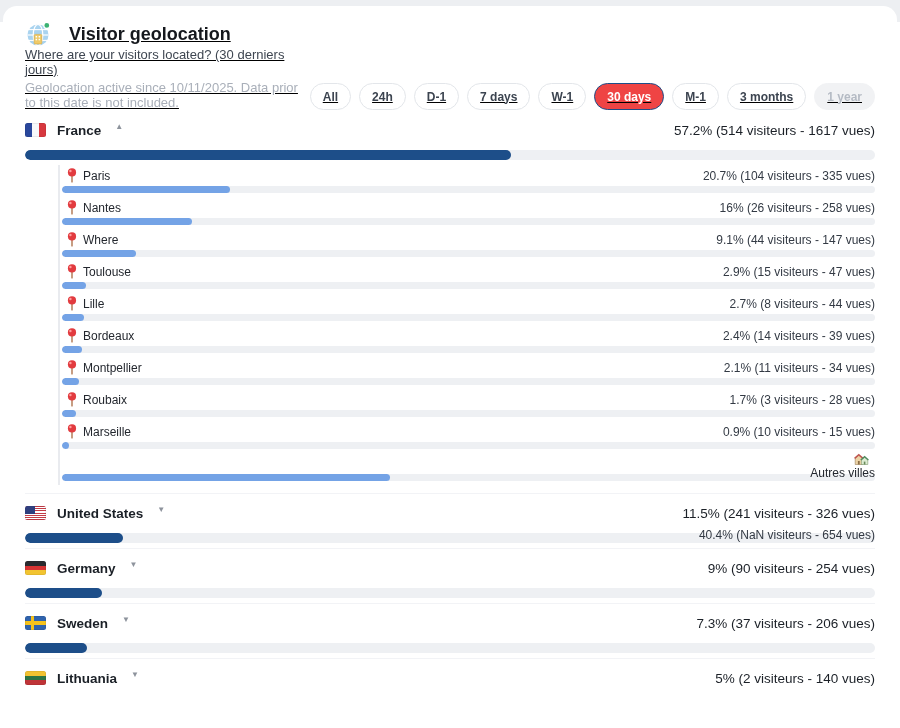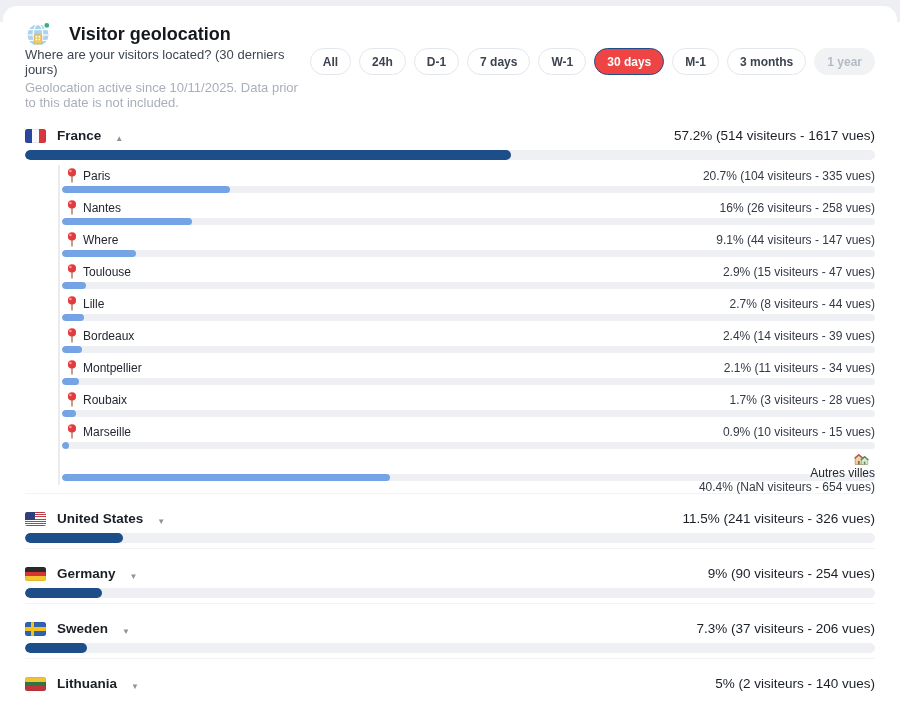--- a/index.html
+++ b/index.html
@@ -10,57 +10,57 @@
     font-family:"Liberation Sans", sans-serif;
     position:relative;
   }
   .top-strip { position:absolute; top:0; left:0; right:0; height:22px; background:#edeff2; }
   .card {
     position:absolute; top:6px; left:3px; right:3px; height:722px;
     background:#ffffff; border-radius:14px 14px 0 0;
     padding:15px 22px 0 22px;
   }
   
-  .header { display:flex; justify-content:space-between; align-items:flex-start; }
+  .header { display:flex; justify-content:space-between; align-items:flex-end;text-decoration:underline; }
   .title-row { display:flex; align-items:center; gap:11px; height:26px; }
   .page-title { font-size:18px; font-weight:700; color:#15181d; margin:0; }
   .subtitle { font-size:13px; color:#3e4651; }
   .note { margin-top:3px; font-size:13px; color:#a9afb9; }
   .filters { display:flex; gap:8px; margin-top:27px; flex:none; }
   .fbtn {
     height:27px; padding:0 12px; border-radius:15px;
     border:1px solid #e3e6ea; background:#fff;
     font-family:inherit; font-size:12px; font-weight:600; color:#3c4450;
     cursor:pointer; white-space:nowrap;
   }
   .fbtn.selected { background:#ef4444; border-color:#1d4e89; color:#fff; }
   .fbtn.disabled { background:#f1f2f4; border-color:#f1f2f4; color:#b5bbc4; cursor:default; }
   
   .country-block { padding-top:12px; border-bottom:1px solid #f2f3f6; padding-bottom:5px; }
   .country-block.expanded { padding-top:13px; padding-bottom:8px; }
-  .country-row { display:flex; align-items:flex-end; height:20px; cursor:pointer; }
+  .country-row { display:flex; align-items:flex-start; height:20px; cursor:pointer; }
   .flag { width:21px; height:14px; border-radius:2.5px; margin-right:11px; position:relative; overflow:hidden; flex:none; box-shadow:inset 0 0 0 0.5px rgba(0,0,0,.12); }
   .flag-fr { background:linear-gradient(90deg,#29479c 0 31%,#f7f9fb 31% 69%,#d7383f 69%); }
   .flag-us { background:repeating-linear-gradient(180deg,#c43c47 0 1.1px,#ffffff 1.1px 2.2px); }
   .flag-us::before { content:""; position:absolute; top:0; left:0; width:10px; height:7.5px; background:#2f3f7e; }
   .flag-de { background:linear-gradient(180deg,#2a2a2e 0 33%,#d63333 33% 66%,#f2c431 66%); }
   .flag-se { background-color:#2f63ad; background-image:linear-gradient(90deg,transparent 0 6px,#f5c21c 6px 9.5px,transparent 9.5px),linear-gradient(180deg,transparent 0 5.2px,#f5c21c 5.2px 8.6px,transparent 8.6px); }
   .flag-lt { background:linear-gradient(180deg,#f3c230 0 34%,#2e7444 34% 67%,#bf3438 67%); }
   .country-name { font-size:13.5px; font-weight:700; color:#1b2027; }
   .caret { margin-left:14px; font-size:8px; color:#8d939c; line-height:1; }
   .country-stats { margin-left:auto; font-size:13.5px; color:#1b2027; }
   .bar { height:10px; border-radius:6px; background:#eef0f3; margin-top:7px; overflow:hidden; }
   .bar .fill { height:100%; border-radius:6px; background:#1d4e89; }
   
   .cities { margin-left:33px; border-left:2px solid #e9ebef; margin-top:5px; }
   .city { height:32px; }
   .city-line { display:flex; align-items:flex-end; height:18px; padding-left:7px; }
   .ic { display:inline-flex; margin-right:6px; flex:none; }
   .city-name { font-size:12px; color:#23272e; }
-  .city-stats { margin-left:auto; font-size:12px; color:#333a44; }
+  .city-stats { margin-left:auto; font-size:12px; color:#333a44;margin-top:48px; }
   .bar.sm { height:7px; border-radius:4px; margin-top:3px; margin-left:2px; }
   .bar.sm .fill { background:#74a3e6; border-radius:4px; }
 </style>
 </head>
 <body>
 
 <div class="top-strip"></div>
 <div class="card">
 
   <div class="header">

